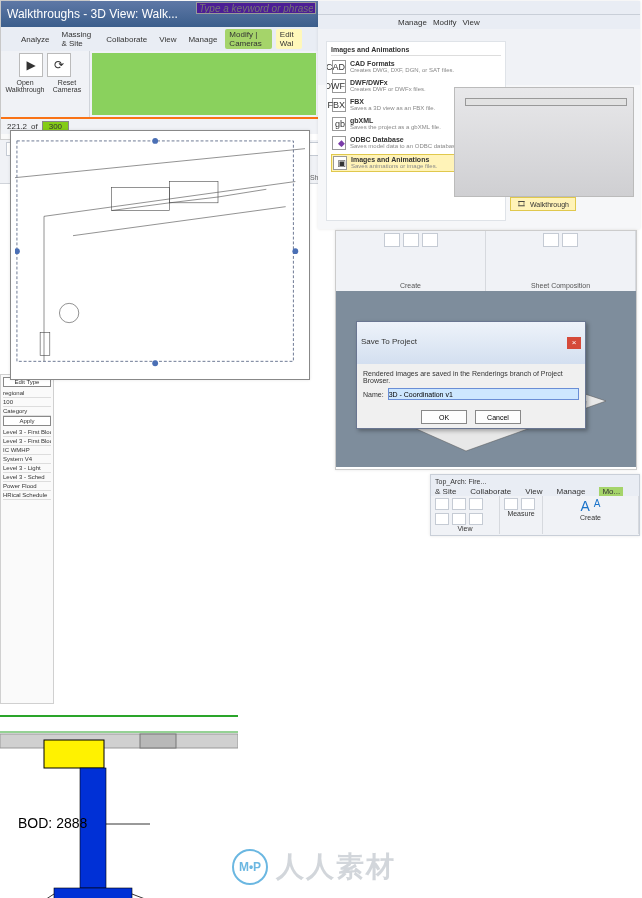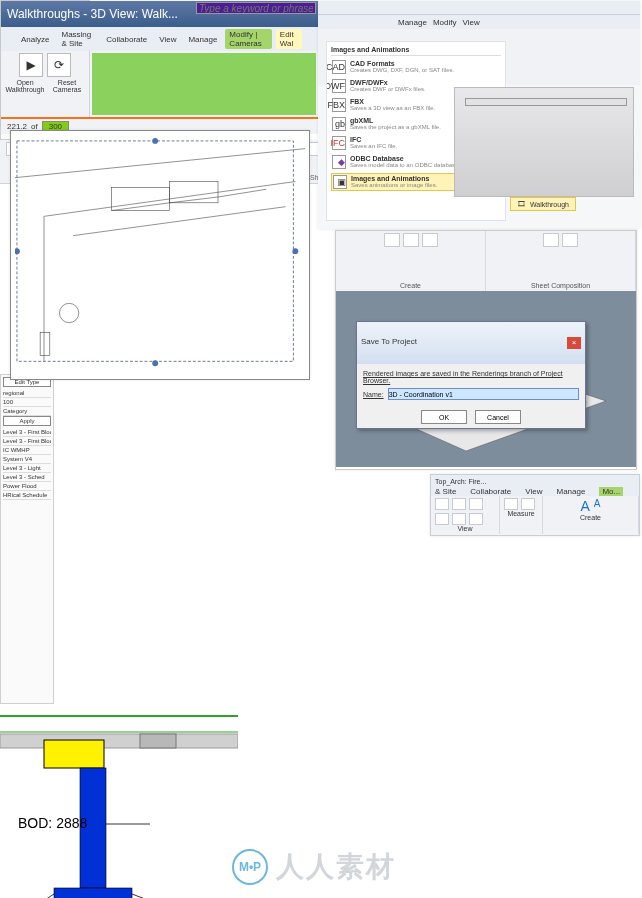--- a/index.html
+++ b/index.html
@@ -44,21 +44,21 @@
   
   .p-rend { left: 335px; top: 230px; width: 302px; height: 240px; }
   .rend-ribbon { height: 60px; background: #f0f2f6; display: flex; font-size: 7px; }
   .rend-grp { border-right: 1px solid #d6d9de; padding: 2px 4px; display: flex; flex-direction: column; align-items: center; justify-content: space-between; }
   .rend-lbl { font-size: 7px; color: #555; }
   .rend-scene { position: relative; height: 176px; background: #7e8d9c; }
   .rend-geo svg { width: 100%; height: 100%; }
   .dlg { position: absolute; left: 20px; top: 30px; width: 230px; background: #f0f0f0; border: 1px solid #6a7691; box-shadow: 2px 2px 4px rgba(0,0,0,0.3); }
   .dlg-title { background: linear-gradient(#eef3fa,#d3dff0); font-size: 8px; padding: 15px 4px; display: flex; justify-content: space-between; }
   .dlg-title .x { width: 14px; height: 12px; background: #d54a3a; color: #fff; text-align: center; font-size: 8px; line-height: 12px; }
-  .dlg-body { padding: 6px; font-size: 7px; text-decoration: underline; }
+  .dlg-body { padding: 6px; font-size: 7px; }
   .dlg-row { display: flex; gap: 4px; align-items: center; margin-top: 4px; }
   .dlg-row input { flex: 1; background: #cde7ff; border: 1px solid #6a8ed6; height: 12px; font-size: 7px; }
   .dlg-btns { display: flex; gap: 8px; justify-content: center; padding: 4px; }
   .dlg-btns button { width: 46px; height: 14px; font-size: 7px; border: 1px solid #888; background: #fdfdfd; }
 
   
   .p-opts { left: 228px; top: 280px; width: 90px; height: 140px; background: #fafafa; border: 1px solid #d0d0d0; font-size: 6px; padding: 2px; display: flex; flex-direction: column; gap: 3px; }
   .p-opts .fld { border: 1px solid #ccc; height: 10px; background: #fff; }
   .p-opts .note { color: #999; }
 
@@ -164,26 +164,20 @@
         <div class="ic">
           <span>FBX</span>
         </div>
         <div class="txt"><b>FBX</b><small>Saves a 3D view as an FBX file.</small></div>
       </div>
     <div class="exp-item">
         <div class="ic">
           <span>gb</span>
         </div>
         <div class="txt"><b>gbXML</b><small>Saves the project as a gbXML file.</small></div>
-      </div>
-    <div class="exp-item">
-        <div class="ic" style="color:#c0392b">
-          <span>IFC</span>
-        </div>
-        <div class="txt"><b>IFC</b><small>Saves an IFC file.</small></div>
       </div>
     <div class="exp-item">
         <div class="ic" style="color:#7a3ca8">◆</div>
         <div class="txt"><b>ODBC Database</b><small>Saves model data to an ODBC database.</small></div>
       </div>
     <div class="exp-item sel">
         <div class="ic">▣</div>
         <div class="txt"><b>Images and Animations</b><small>Saves animations or image files.</small></div>
       </div>
   </div>

